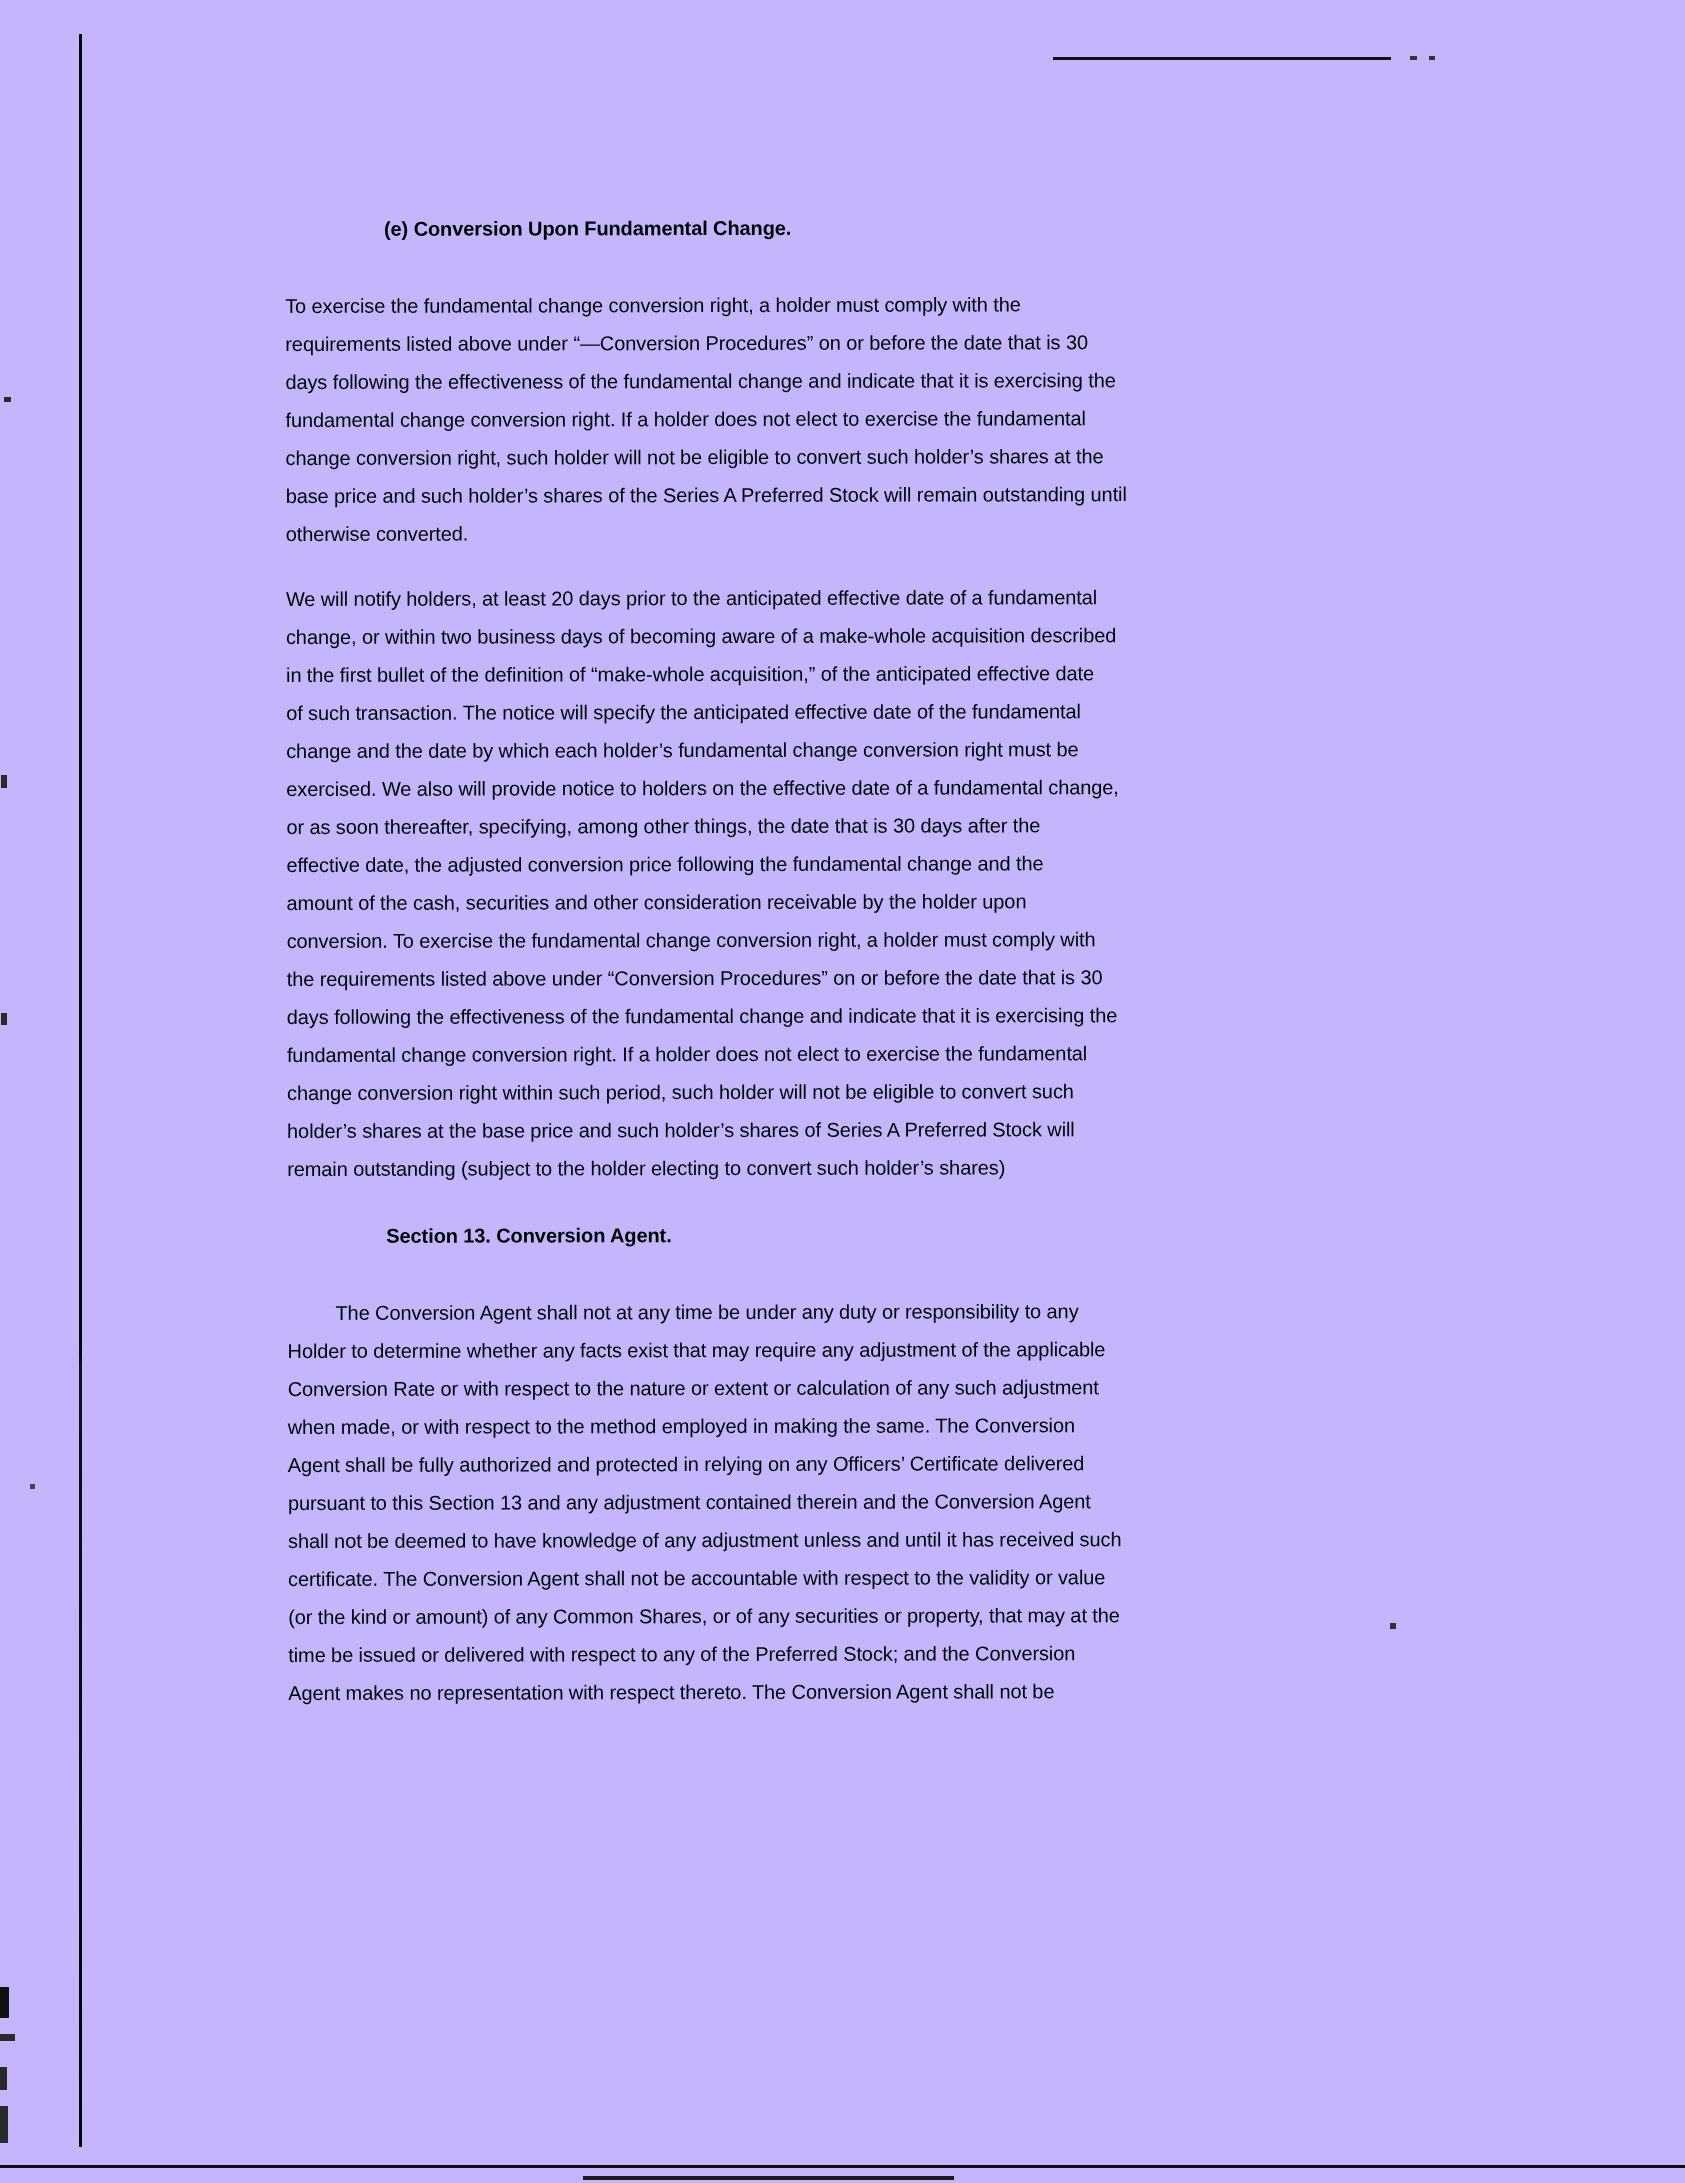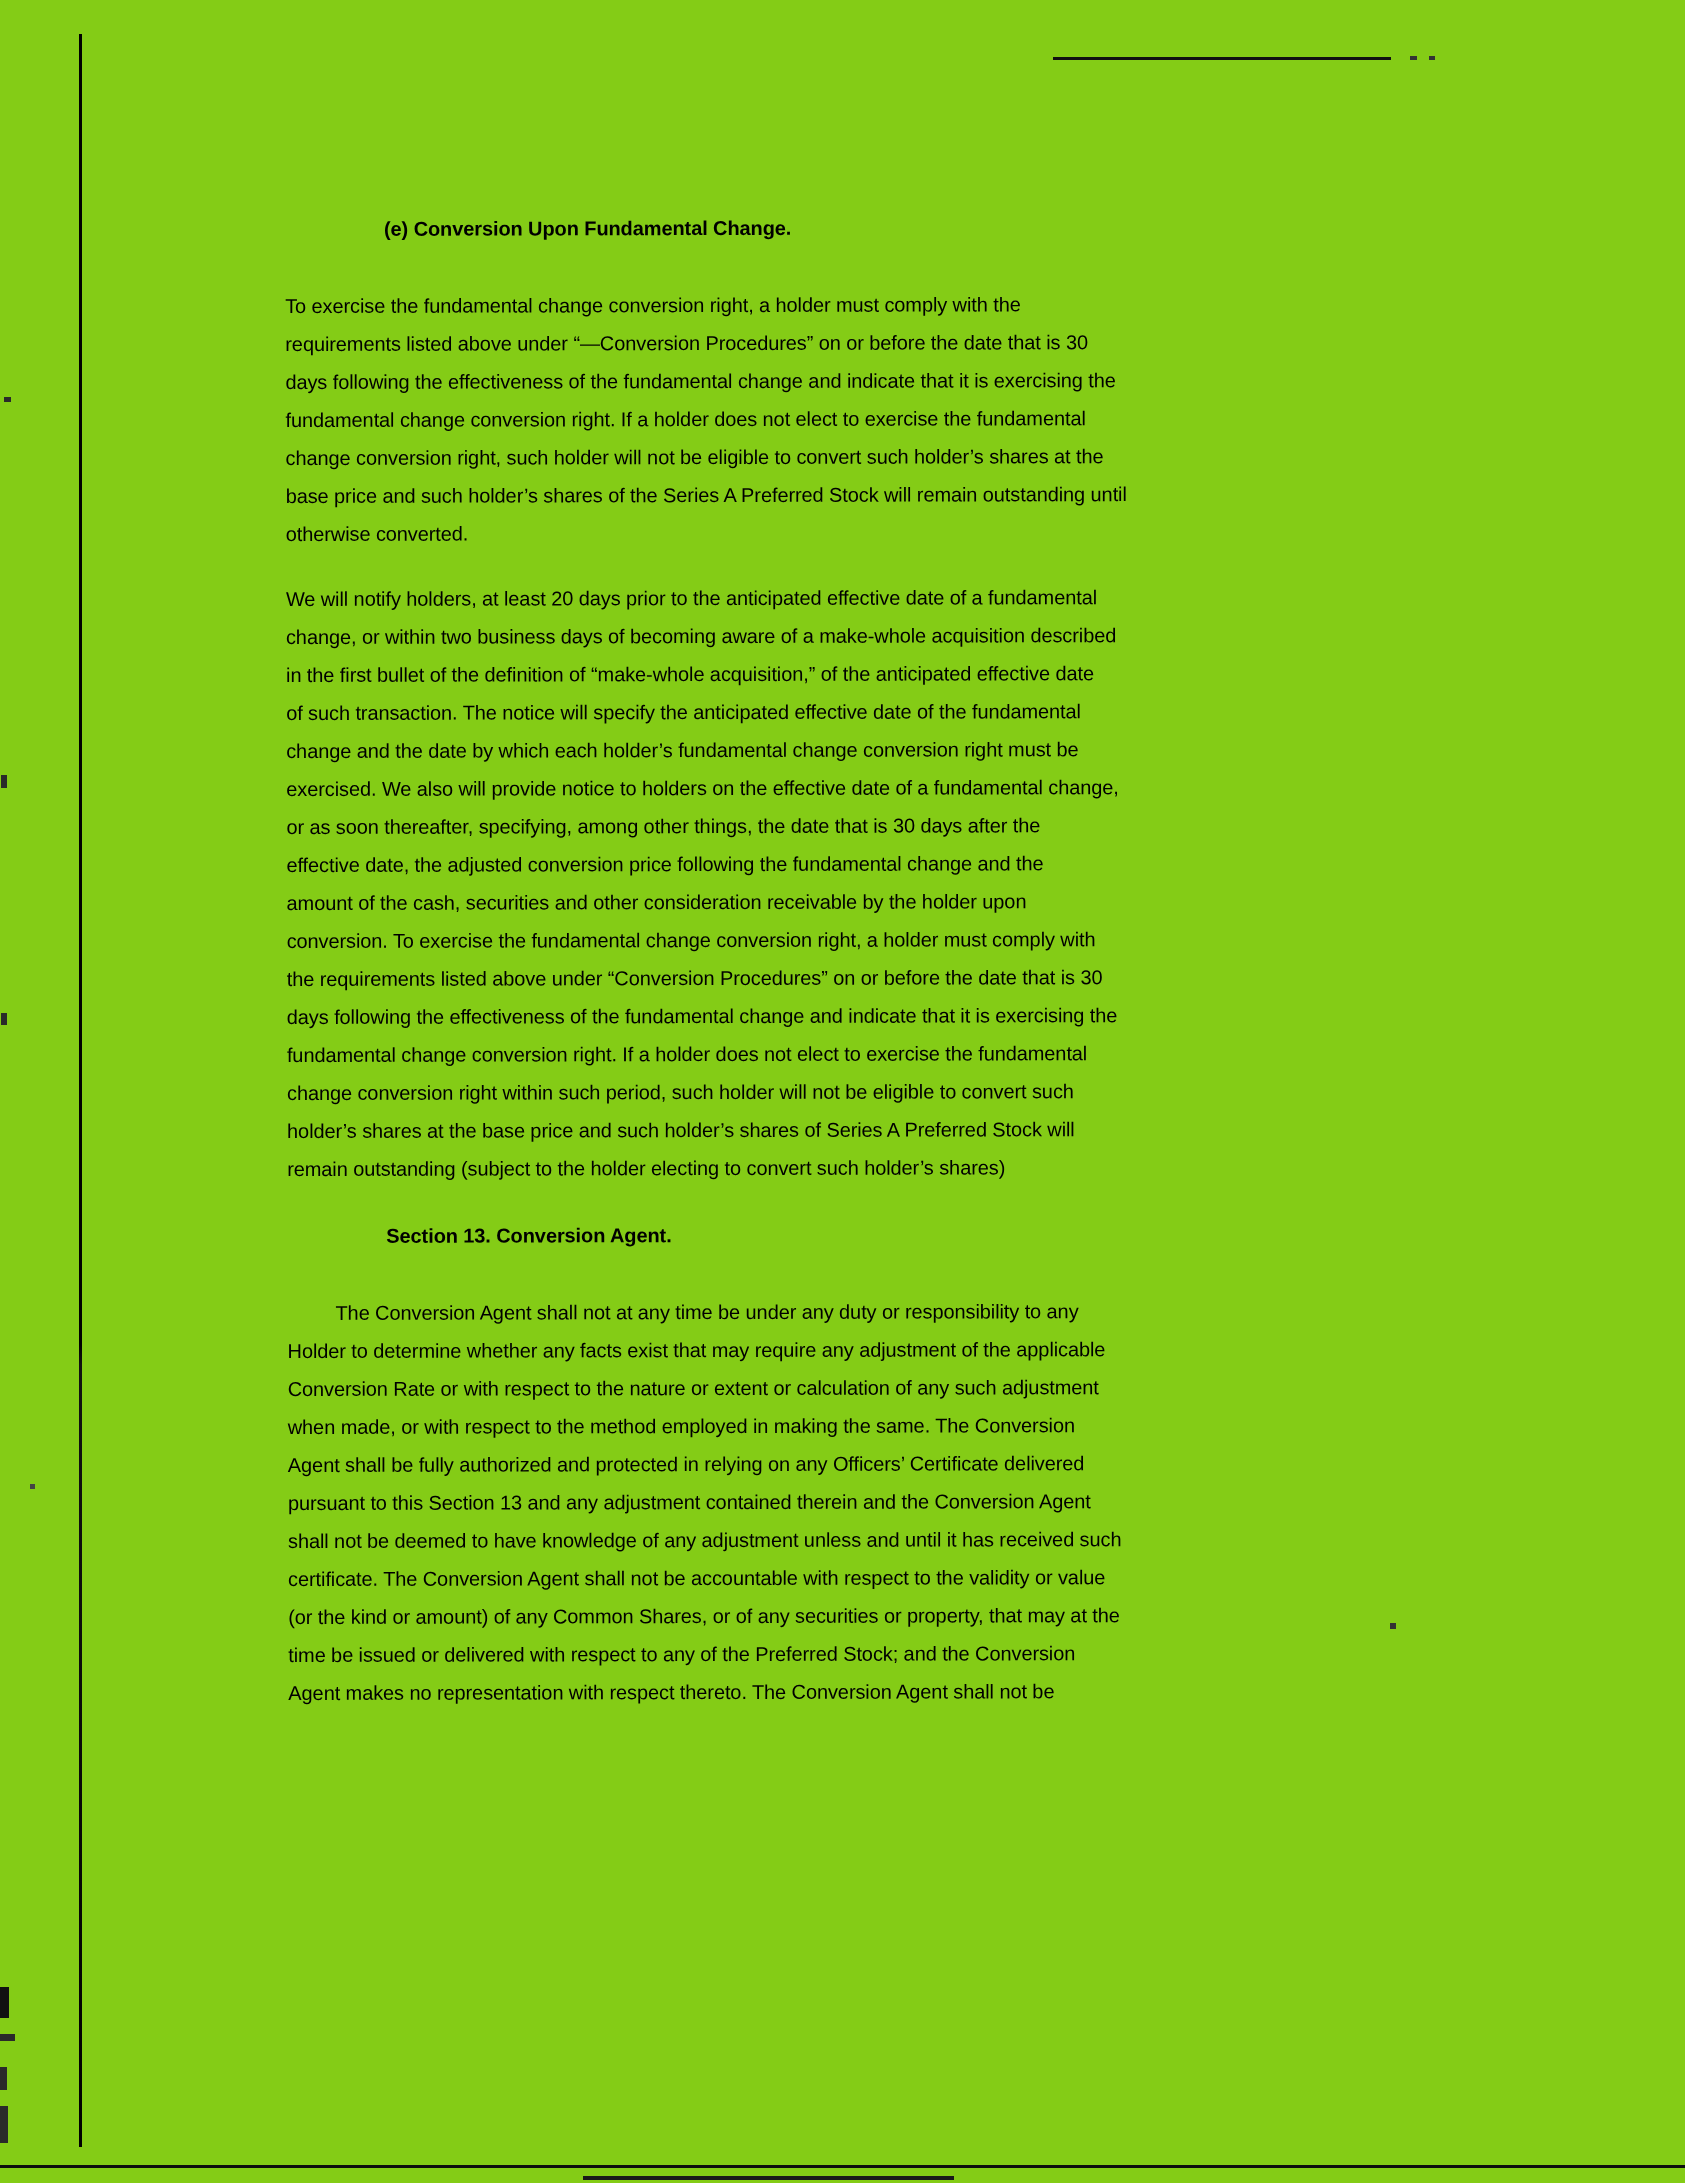--- a/index.html
+++ b/index.html
@@ -5,21 +5,21 @@
 <style>
   html, body {
     margin: 0;
     padding: 0;
     background: #ffffff;
   }
   .page {
     position: relative;
     width: 1685px;
     height: 2183px;
-    background: #84cc16;
+    background: #c4b5fd;
     overflow: hidden;
     font-family: "Liberation Sans", sans-serif;
     color: #000000;
     -webkit-font-smoothing: none;
   }
 
   
   .artifact { position: absolute; background: #1a1a1a; }
 
   #scan-top-rule {

